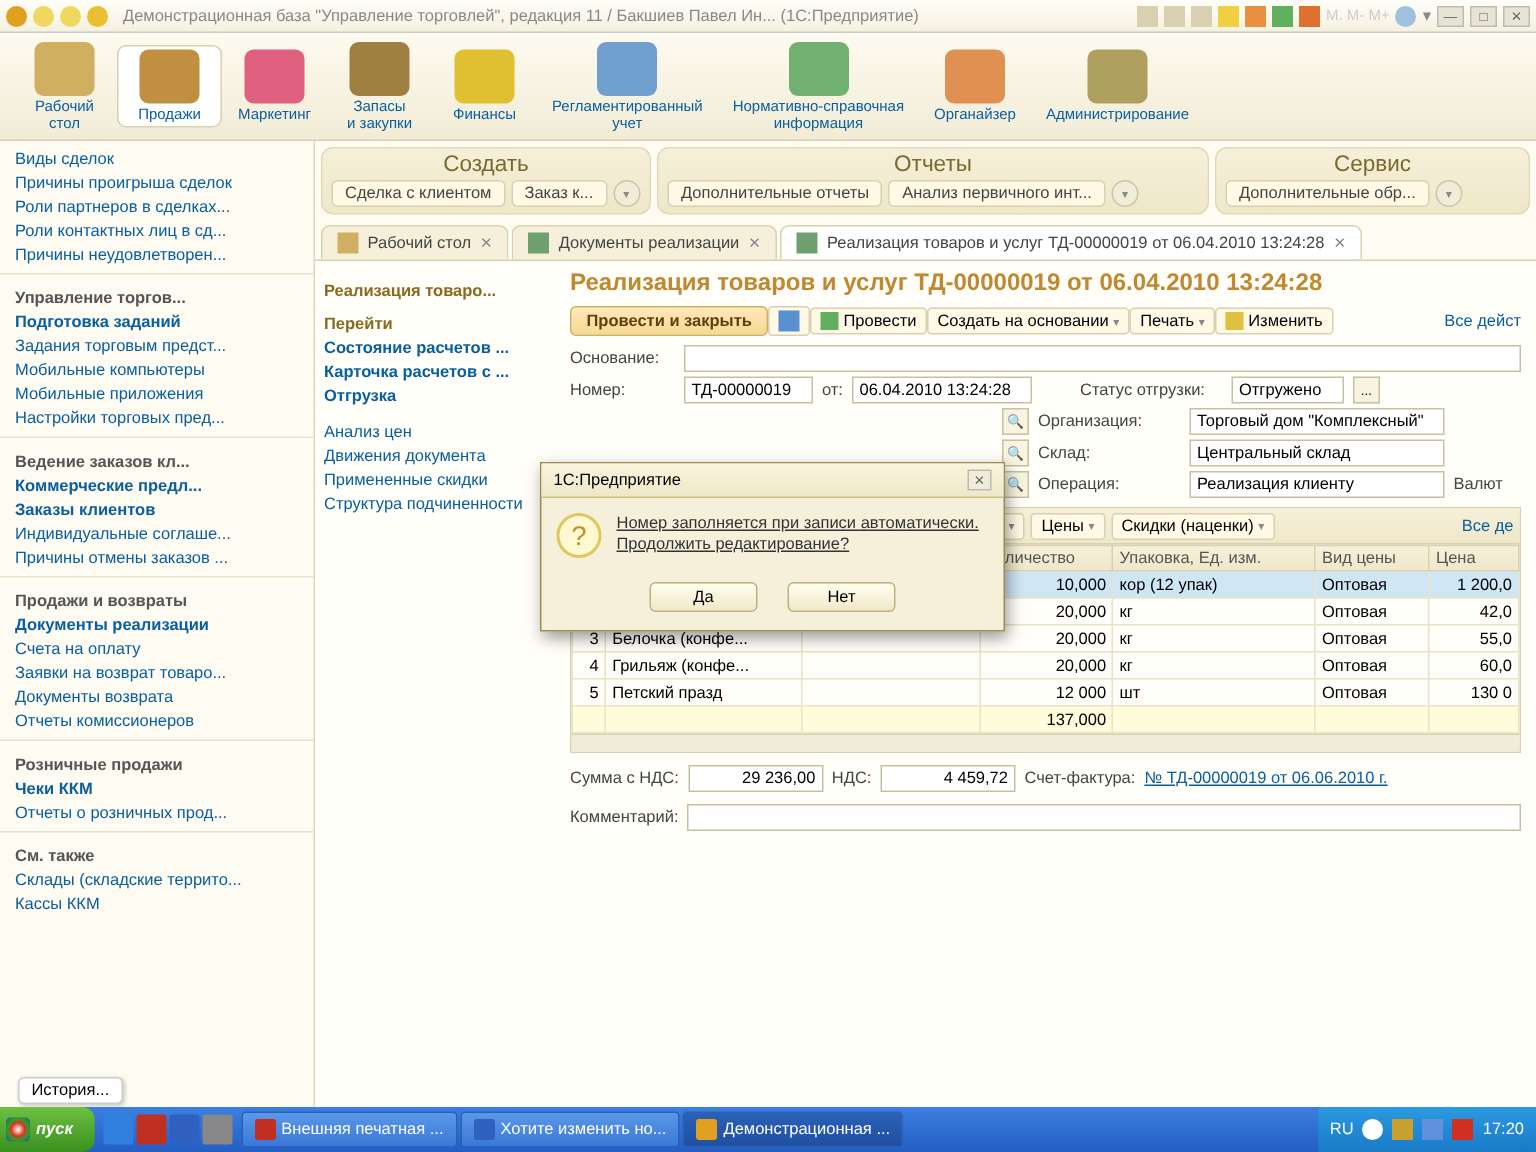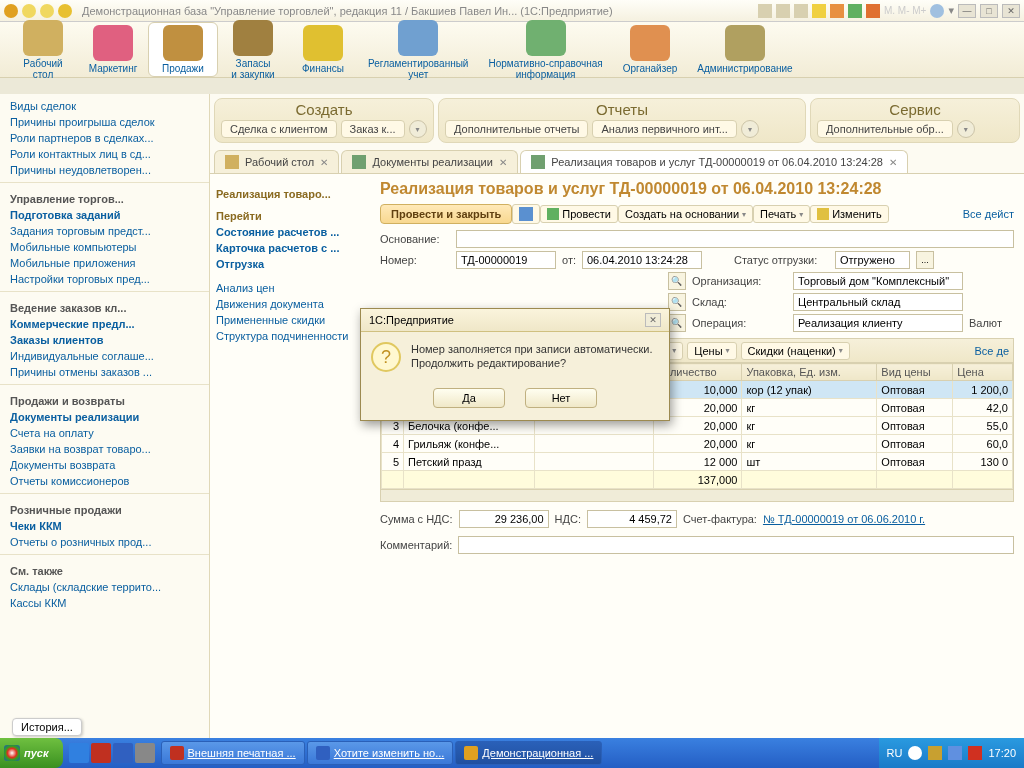--- a/index.html
+++ b/index.html
@@ -9,21 +9,21 @@
 .title-bar { height: 22px; background: linear-gradient(#fffef8,#f5f1e0); display: flex; align-items: center; padding: 0 4px; border-bottom: 1px solid #ccc; }
 .title-bar .sys-icons { display:flex; gap:4px; }
 .sys-icon { width:14px; height:14px; border-radius:50%; }
 .title-text { color:#888; margin-left:10px; flex: 0 0 auto; }
 .title-bar .spacer { flex:1; }
 .title-right { display:flex; gap:4px; align-items:center; }
 .win-btn { width:18px; height:14px; background:#e8e4d4; border:1px solid #bbb; display:flex; align-items:center; justify-content:center; font-size:9px; color:#666; }
 .mini-icon { width:14px; height:14px; display:inline-block; }
 
 
-.main-toolbar { height:56px; background:linear-gradient(#fdfbf0,#f2ecd6); display:flex; align-items:center; padding:4px 8px; gap:0; border-bottom:1px solid #d8d0b0; }
+.main-toolbar { height:72px; background:linear-gradient(#fdfbf0,#f2ecd6); display:flex; align-items:center; padding:4px 8px; gap:0; border-bottom:1px solid #d8d0b0; }
 .tb-item { display:flex; flex-direction:column; align-items:center; justify-content:center; padding:2px 10px; min-width:70px; text-align:center; cursor:pointer; color:#0a5fa0; }
 .tb-item .tb-icon { width:40px; height:36px; border-radius:6px; margin-bottom:2px; }
 .tb-item.active { background:#fff; border:1px solid #d8d0b0; border-radius:6px; }
 .tb-label { font-size:10px; line-height:11px; }
 .pill-btn { background:#fff9e6; border:1px solid #d8d0b0; border-radius:4px; padding:2px 8px; font-size:11px; color:#444; cursor:pointer; }
 .round-grey { width:18px; height:18px; border-radius:50%; background:#f0ecd8; border:1px solid #ccc4a8; display:flex; align-items:center; justify-content:center; font-size:8px; color:#888; }
 
 
 .workspace { position:absolute; top:94px; left:0; right:0; bottom:30px; display:flex; }
 .left-panel { width:210px; background:#fdfbf2; border-right:1px solid #e0d8b8; overflow:hidden; padding:4px 0; }
@@ -78,34 +78,34 @@
 .grid tr.total td { background:#fffcdc; font-weight:normal; }
 
 .summary-row { display:flex; align-items:center; gap:6px; margin:8px 0; }
 
 
 .modal { position:absolute; left:360px; top:308px; width:310px; background:#f6f0da; border:1px solid #9c8a50; box-shadow:2px 4px 10px rgba(0,0,0,0.4); z-index:50; }
 .modal-title { background:linear-gradient(#faf4dc,#efe7c8); padding:4px 8px; border-bottom:1px solid #d0c080; display:flex; justify-content:space-between; align-items:center; }
 .modal-close { width:16px; height:14px; border:1px solid #bbb; background:#f0ecd8; display:flex; align-items:center; justify-content:center; font-size:9px; color:#666; cursor:pointer; }
 .modal-body { padding:10px; display:flex; gap:10px; }
 .modal-icon { width:30px; height:30px; border-radius:50%; background:#fff8d0; border:2px solid #e0c860; display:flex; align-items:center; justify-content:center; font-size:18px; color:#c09020; }
-.modal-text { flex:1; line-height:14px; color:#333; }
+.modal-text { flex:1; line-height:14px; color:#333;text-decoration:underline; }
 .modal-buttons { display:flex; justify-content:center; gap:20px; padding:6px 0 12px; }
 .modal-btn { width:72px; padding:3px 0; text-align:center; background:linear-gradient(#fffef0,#f0e8c8); border:1px solid #c0b080; border-radius:4px; cursor:pointer; }
 
 
 .history-btn { position:absolute; left:12px; bottom:32px; background:#fff; border:1px solid #ccc; border-radius:4px; padding:2px 8px; font-size:11px; box-shadow:1px 1px 3px rgba(0,0,0,0.2); cursor:pointer; }
 
 
 .taskbar { position:absolute; left:0; right:0; bottom:0; height:30px; background:linear-gradient(#3a80e0,#245ec4); display:flex; align-items:center; }
 .start-btn { height:30px; background:linear-gradient(#6fc040,#3a9020); color:#fff; font-weight:bold; font-style:italic; padding:0 14px 0 24px; display:flex; align-items:center; border-radius:0 8px 8px 0; cursor:pointer; position:relative; }
 .start-btn::before { content:""; position:absolute; left:4px; width:16px; height:16px; background:radial-gradient(#fff,#e03020 40%,#30a020 60%,#2050c0); border-radius:3px; }
 .qlaunch { display:flex; gap:2px; margin:0 6px; }
 .ql-icon { width:20px; height:20px; border-radius:2px; }
-.task-btn { height:24px; background:linear-gradient(#5a98e8,#3a78d8); border:1px solid #2a60b8; color:#fff; padding:0 8px; display:flex; align-items:center; gap:4px; margin-right:2px; border-radius:3px; cursor:pointer; max-width:160px; overflow:hidden; white-space:nowrap;text-decoration:underline; }
+.task-btn { height:24px; background:linear-gradient(#5a98e8,#3a78d8); border:1px solid #2a60b8; color:#fff; padding:0 8px; display:flex; align-items:center; gap:4px; margin-right:2px; border-radius:3px; cursor:pointer; max-width:160px; overflow:hidden; white-space:nowrap; }
 .task-btn.active { background:linear-gradient(#2a60b8,#2050a0); }
 .tray { margin-left:auto; background:linear-gradient(#2a9ae0,#1a7ac8); height:30px; display:flex; align-items:center; padding:0 8px; gap:6px; color:#fff; }
 .tray-icon { width:14px; height:14px; }
 
 a { color:#0a5fa0; text-decoration:underline; cursor:pointer; }
 </style>
 </head>
 <body>
 
 <div class="title-bar">
@@ -132,27 +132,27 @@
     <div class="win-btn">□</div>
     <div class="win-btn">✕</div>
   </div>
 </div>
 
 <div class="main-toolbar" id="main-toolbar">
     <div class="tb-item">
       <div class="tb-icon" style="background:#d0b060"></div>
       <div class="tb-label">Рабочий<br>стол</div>
     </div>
-    <div class="tb-item">
-      <div class="tb-icon" style="background:#e06080"></div>
-      <div class="tb-label">Маркетинг</div>
-    </div>
     <div class="tb-item active">
       <div class="tb-icon" style="background:#c09040"></div>
       <div class="tb-label">Продажи</div>
+    </div>
+    <div class="tb-item">
+      <div class="tb-icon" style="background:#e06080"></div>
+      <div class="tb-label">Маркетинг</div>
     </div>
     <div class="tb-item">
       <div class="tb-icon" style="background:#a08040"></div>
       <div class="tb-label">Запасы<br>и закупки</div>
     </div>
     <div class="tb-item">
       <div class="tb-icon" style="background:#e0c030"></div>
       <div class="tb-label">Финансы</div>
     </div>
     <div class="tb-item">
@@ -300,21 +300,21 @@
             </div>
           <div style="margin-left:auto;color:#0a5fa0">Все дейст</div>
         </div>
 
         <div class="form-row">
           <span class="form-label">Основание:</span>
           <input class="text-input" style="flex: 1 1 0%;">
         </div>
         <div class="form-row">
           <span class="form-label">Номер:</span>
-          <input class="text-input" style="width: 100px;" value="ТД-00000019">
+          <input class="text-input" style="width: 86px;" value="ТД-00000019">
           <span class="form-label-r">от:</span>
           <input class="text-input" style="width: 120px;" value="06.04.2010 13:24:28">
           <span style="width:20px"></span>
           <span class="form-label-r" style="width:95px">Статус отгрузки:</span>
           <input class="text-input" style="width: 75px;" value="Отгружено">
           <div class="sel-btn">...</div>
         </div>
         <div class="form-row">
           <span style="width:282px"></span>
           <div class="sel-btn">🔍</div>

